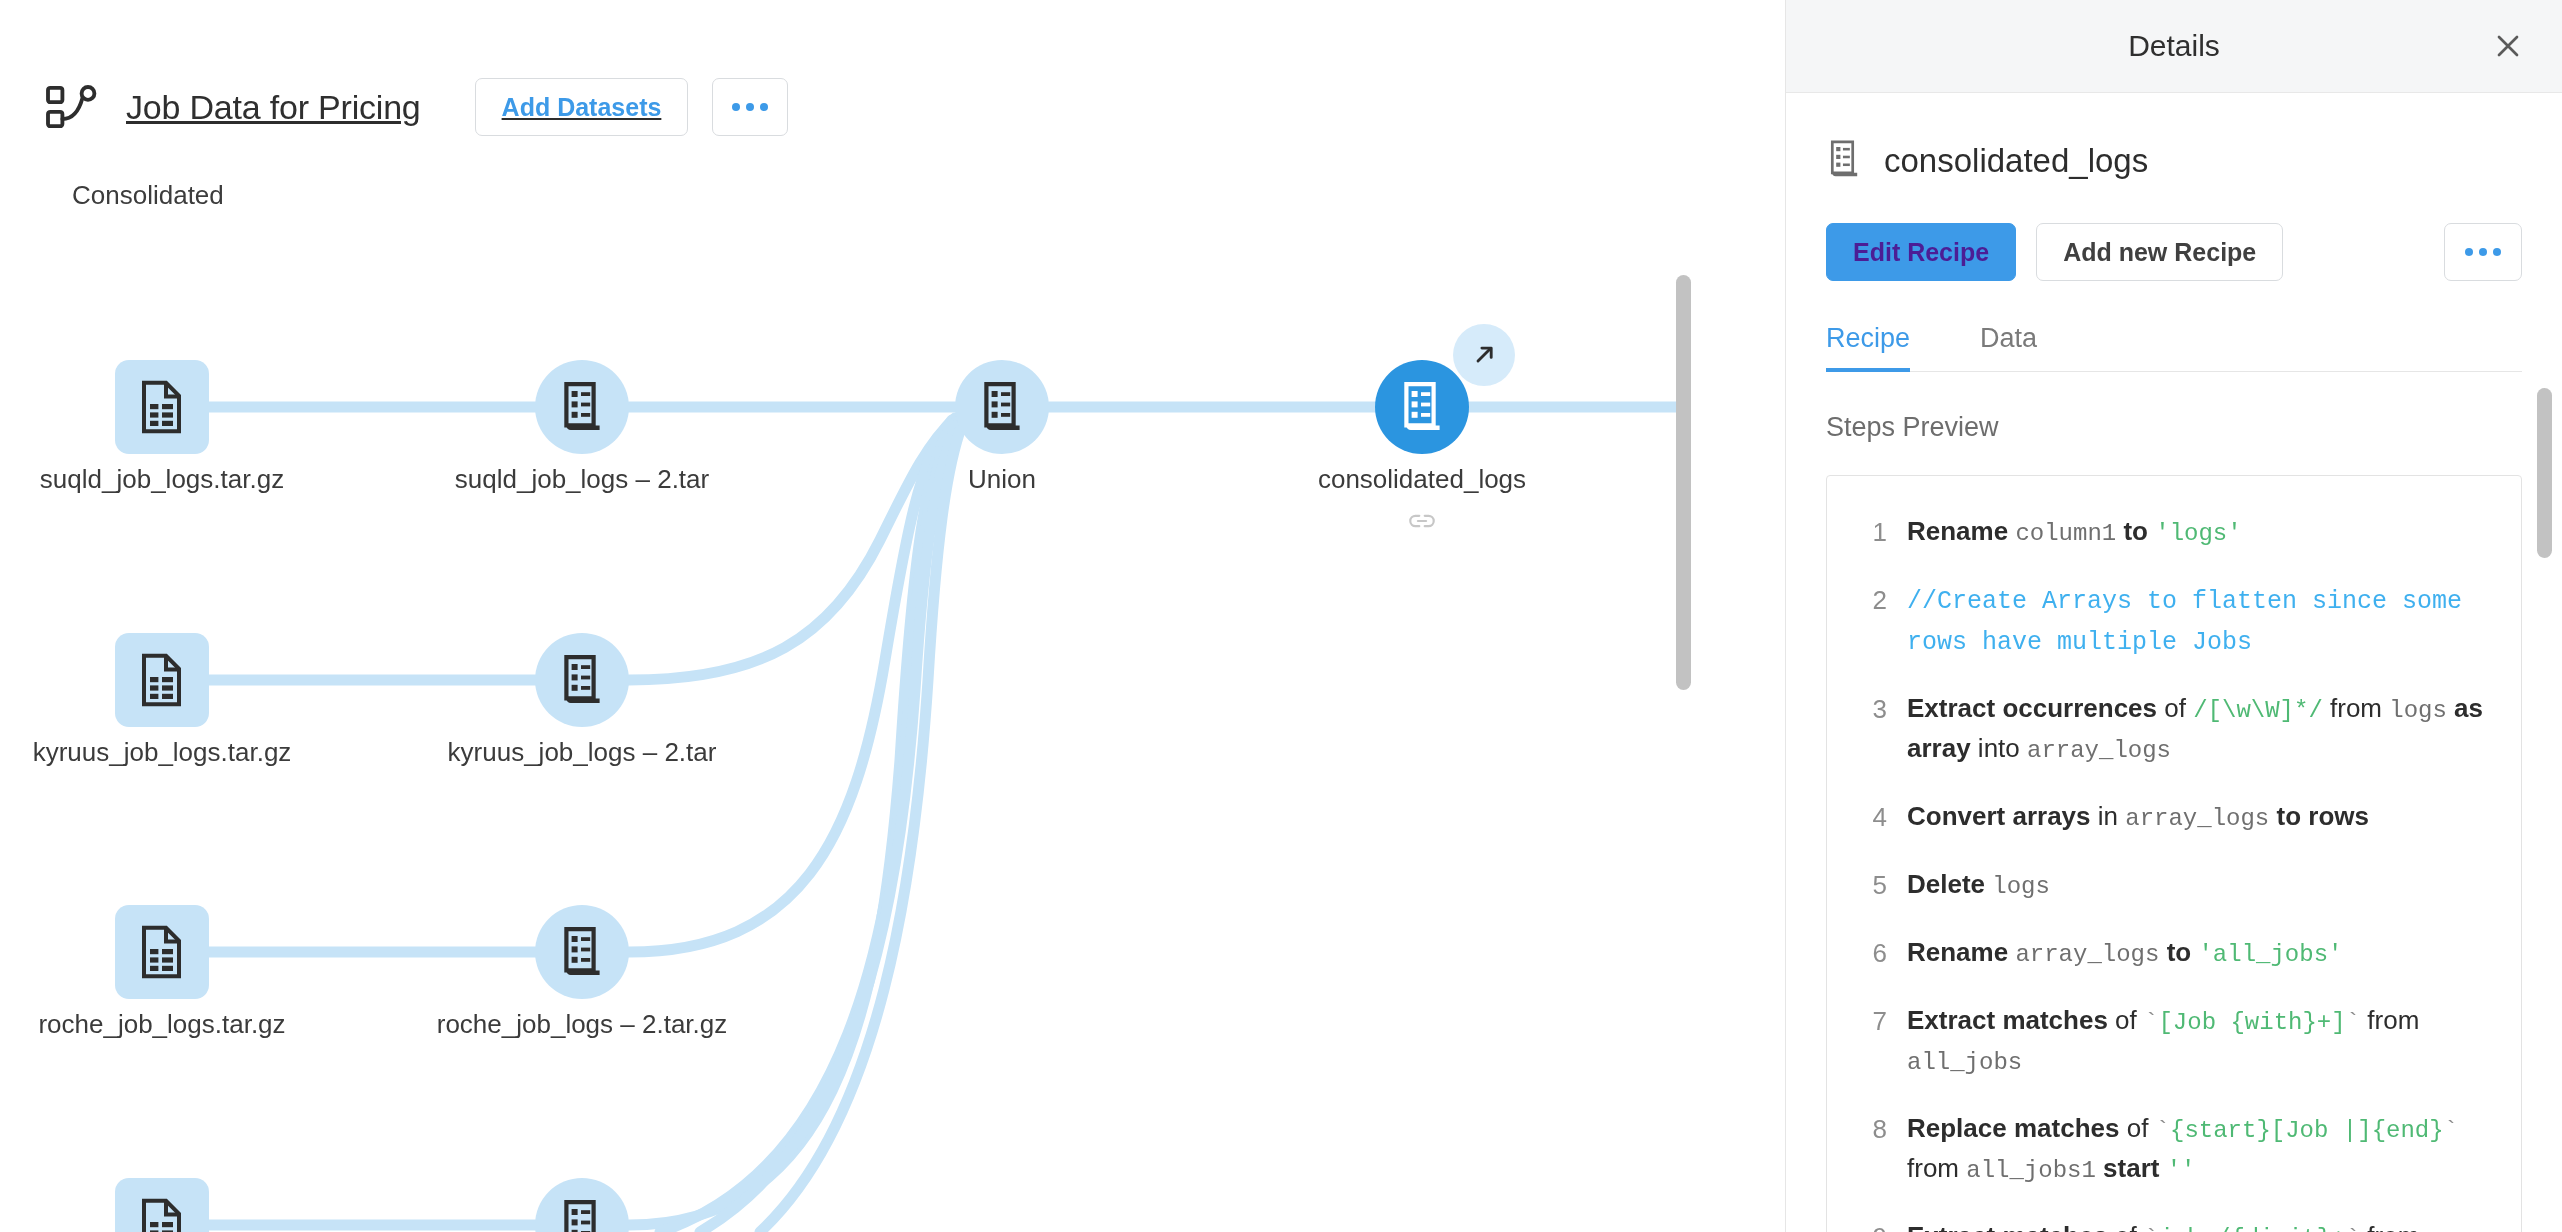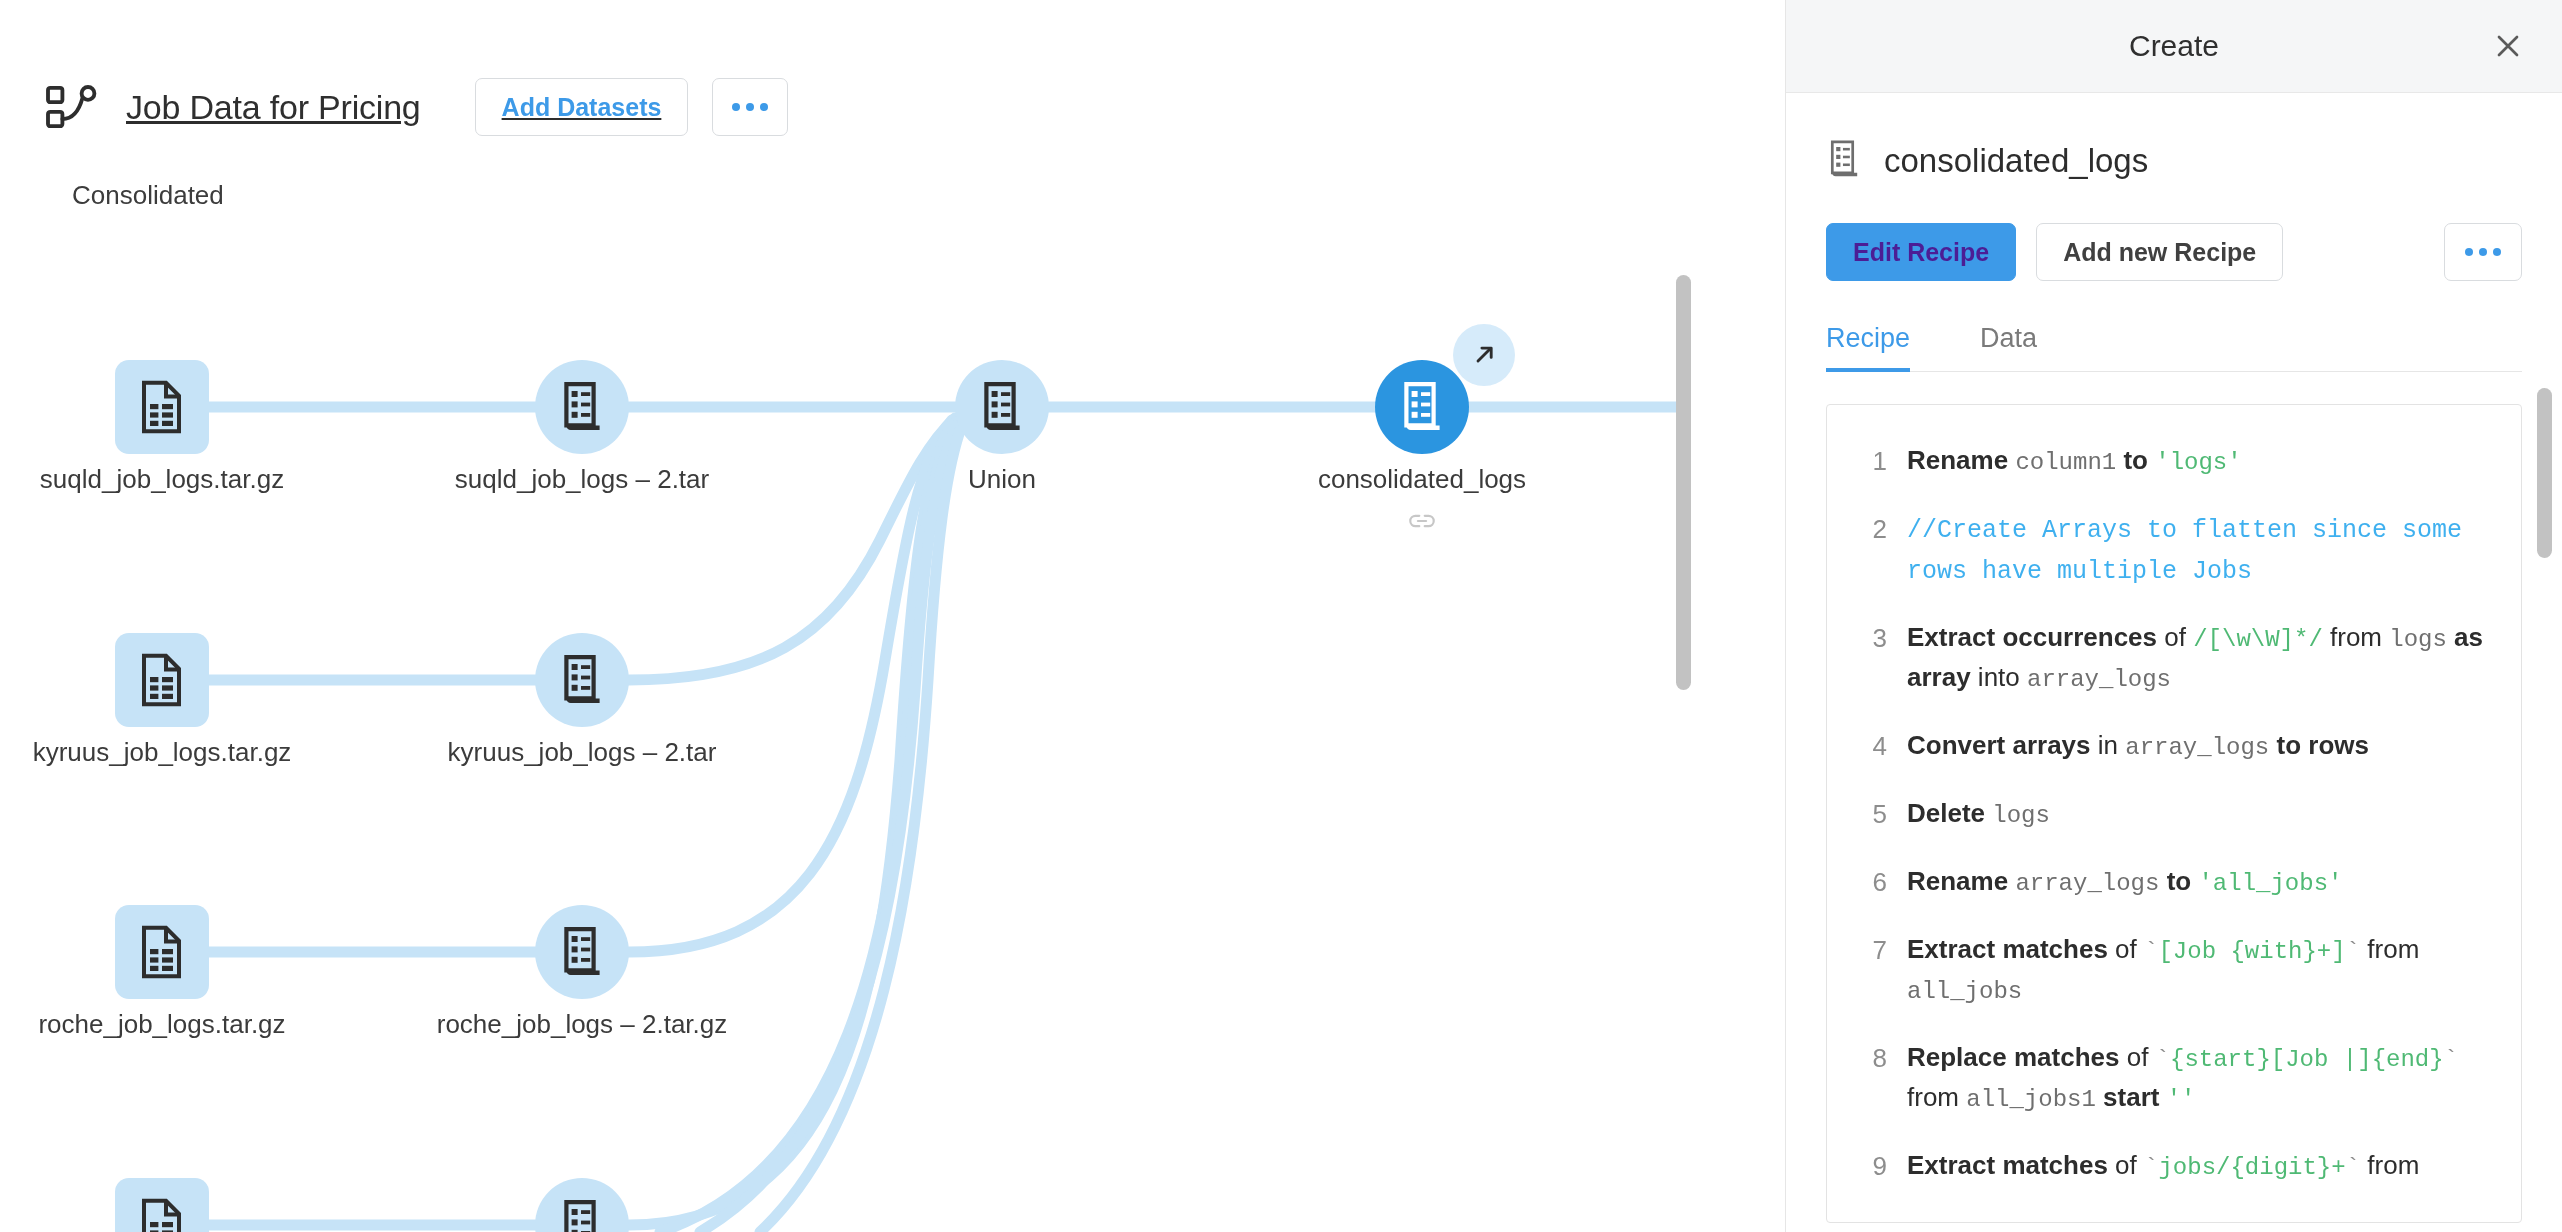--- a/index.html
+++ b/index.html
@@ -512,21 +512,21 @@
       </div>
 
     </div>
 
     <div id="canvas-scrollbar"></div>
   </div>
 
   <div id="details-pane">
 
     <div id="details-header">
-      <div id="details-title">Create</div>
+      <div id="details-title">Details</div>
       <span id="details-close">
         <svg width="30" height="30" viewBox="0 0 20 20">
           <path d="M4 4 L16 16 M16 4 L4 16" stroke="#5a5a5a" stroke-width="1.8" stroke-linecap="round"></path>
         </svg>
       </span>
     </div>
 
     <div id="details-body">
 
       <div id="ds-name-row">
@@ -555,20 +555,21 @@
               <i></i>
             </span>
         </button>
       </div>
 
       <div id="tabs">
         <div class="tab active">Recipe</div>
         <div class="tab">Data</div>
       </div>
 
+      <div id="steps-preview-label">Steps Preview</div>
 
       <div id="steps-card">
           <div class="step">
             <div class="step-num">1</div>
             <div class="step-text"><b>Rename</b> <span class="mono">column1</span> <b>to</b> <span class="lit">'logs'</span></div>
           </div>
           <div class="step">
             <div class="step-num">2</div>
             <div class="step-text"><span class="comment">//Create Arrays to flatten since some rows have multiple Jobs</span></div>
           </div>

